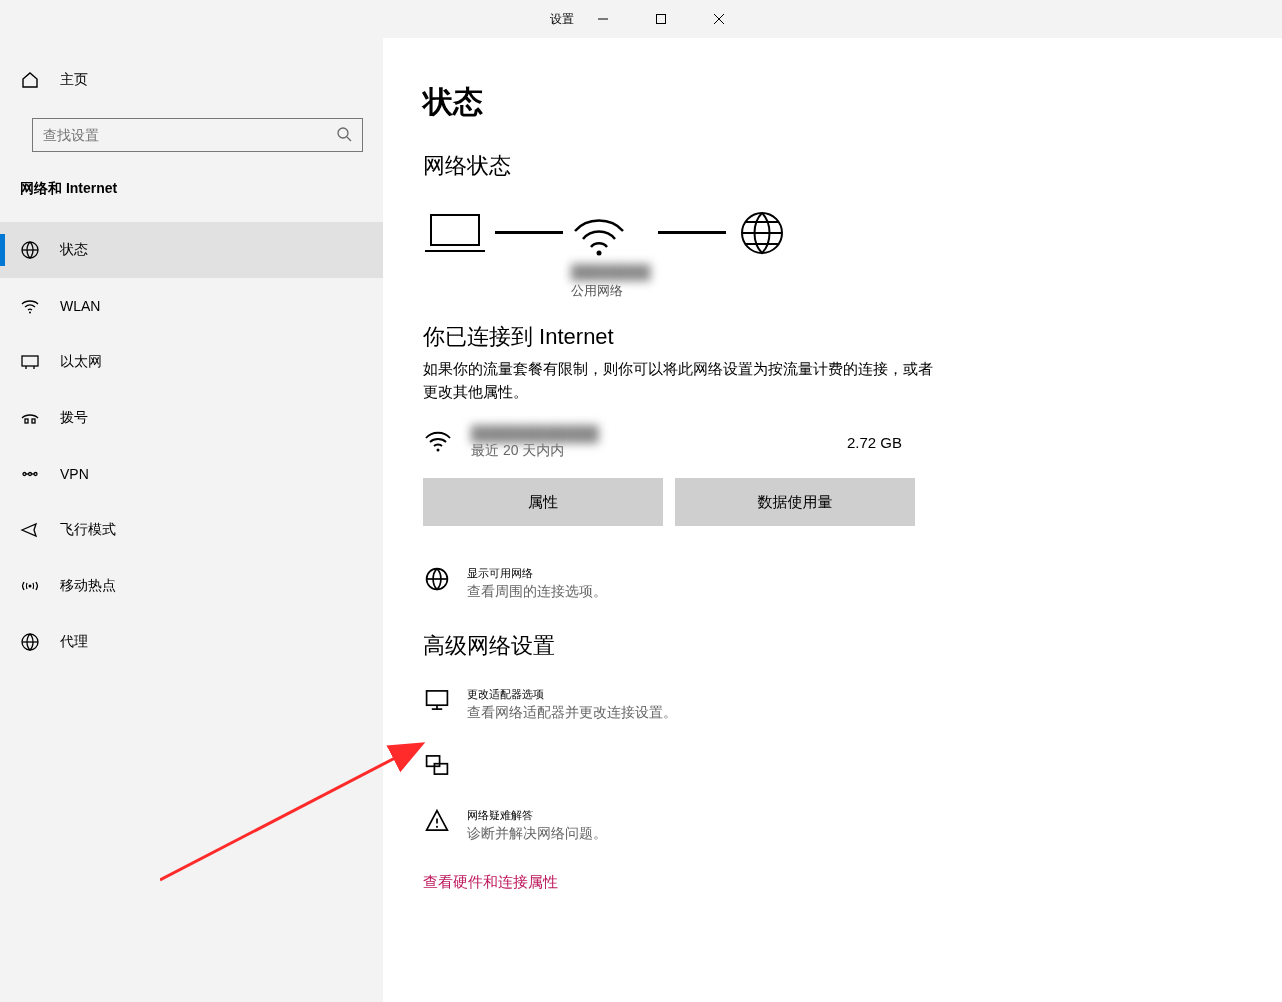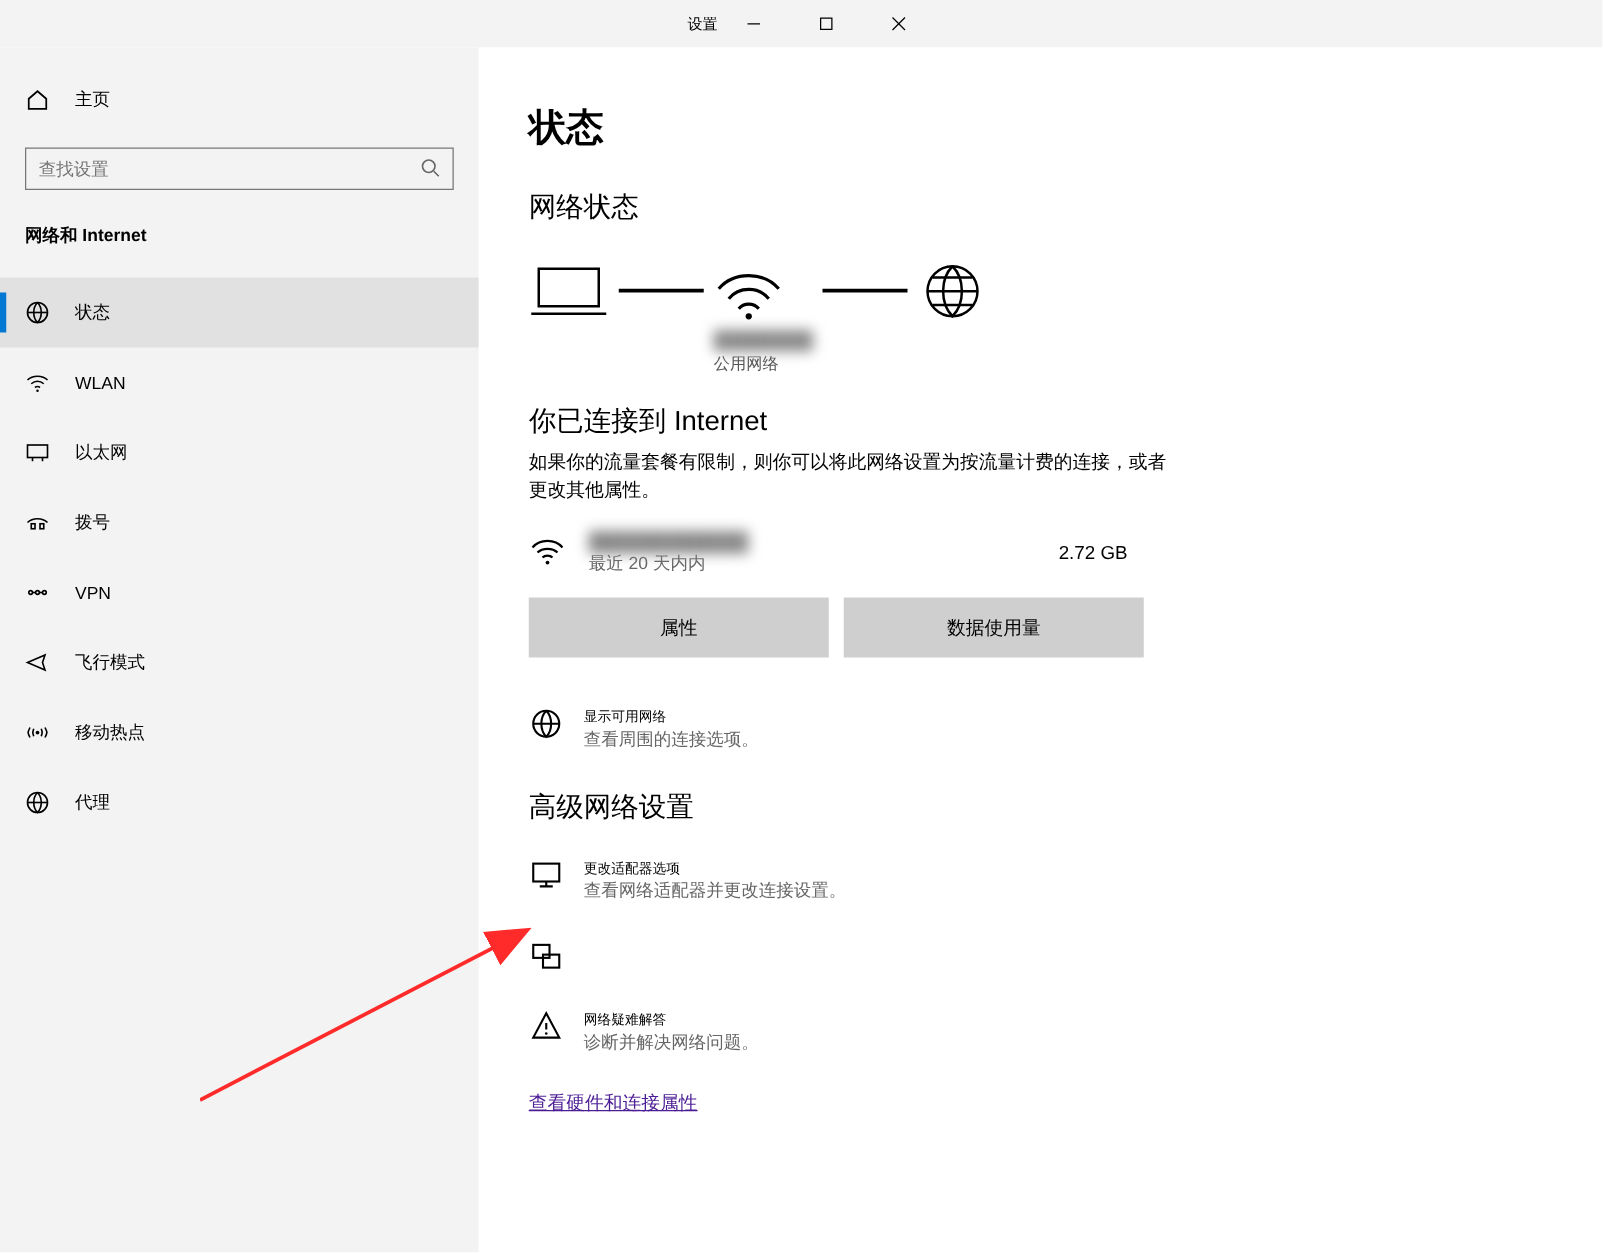--- a/index.html
+++ b/index.html
@@ -48,21 +48,21 @@
     flex-shrink: 0;
   }
   .home-row {
     display: flex;
     align-items: center;
     padding: 14px 20px;
   }
   .home-icon { width: 20px; height: 20px; margin-right: 20px; }
   .home-text { font-size: 14px; }
   .search-wrap {
-    margin: 14px 20px 22px 20px;
+    margin: 14px 20px 22px 32px;
   }
   .search-box {
     border: 1px solid #777;
     height: 34px;
     display: flex;
     align-items: center;
     padding: 0 10px;
     background: #f3f3f3;
   }
   .search-input {
@@ -218,24 +218,23 @@
     justify-content:center;
   }
   .link-title { font-size: 11px; }
   .link-desc { font-size: 14px; color: #666; margin-top: 2px; }
   .section-heading2 {
     font-size: 22px;
     font-weight: 400;
     margin: 14px 0 26px 0;
   }
   .blue-link {
-    color: #4c1d95;
+    color: #be185d;
     font-size: 15px;
     cursor: pointer;
-    text-decoration: underline;
   }
 
   
   .red-arrow {
     position: absolute;
     left: 160px;
     top: 735px;
     pointer-events: none;
   }
 </style>

